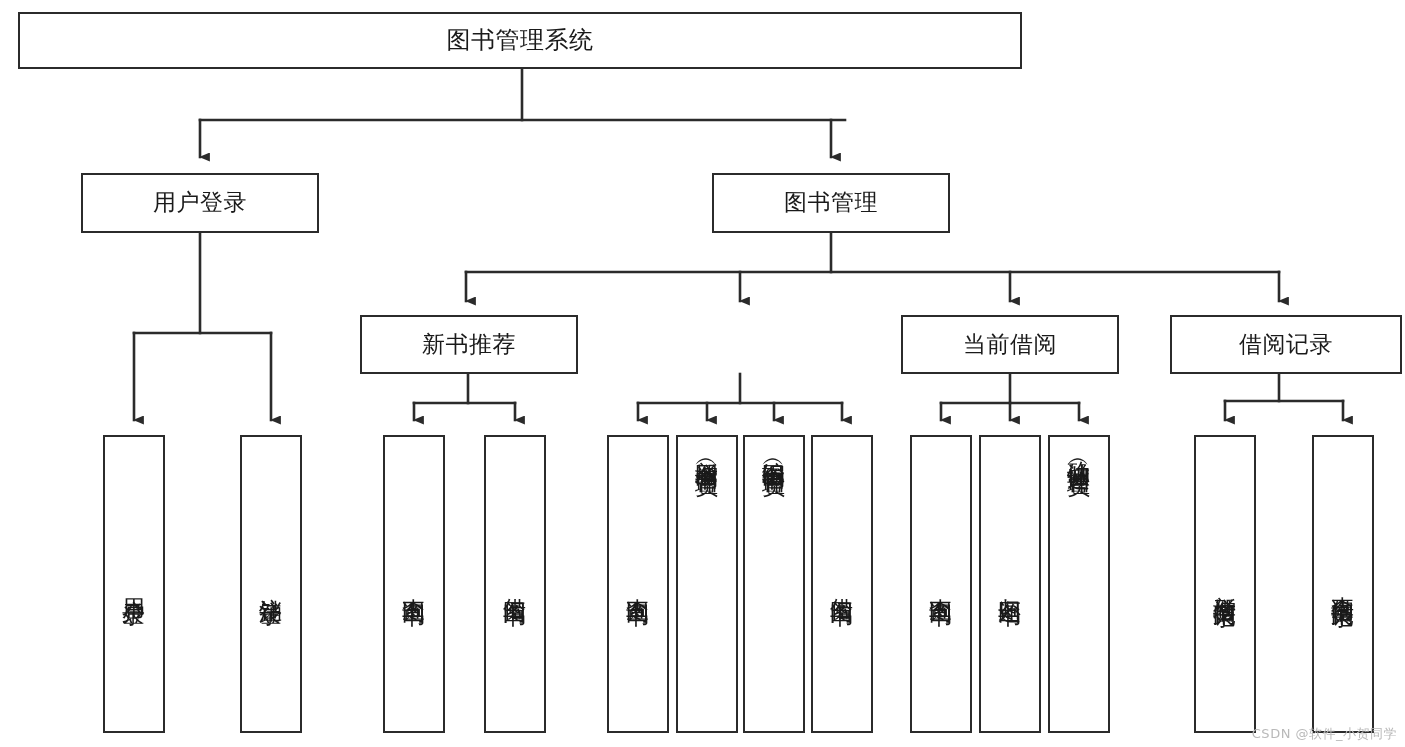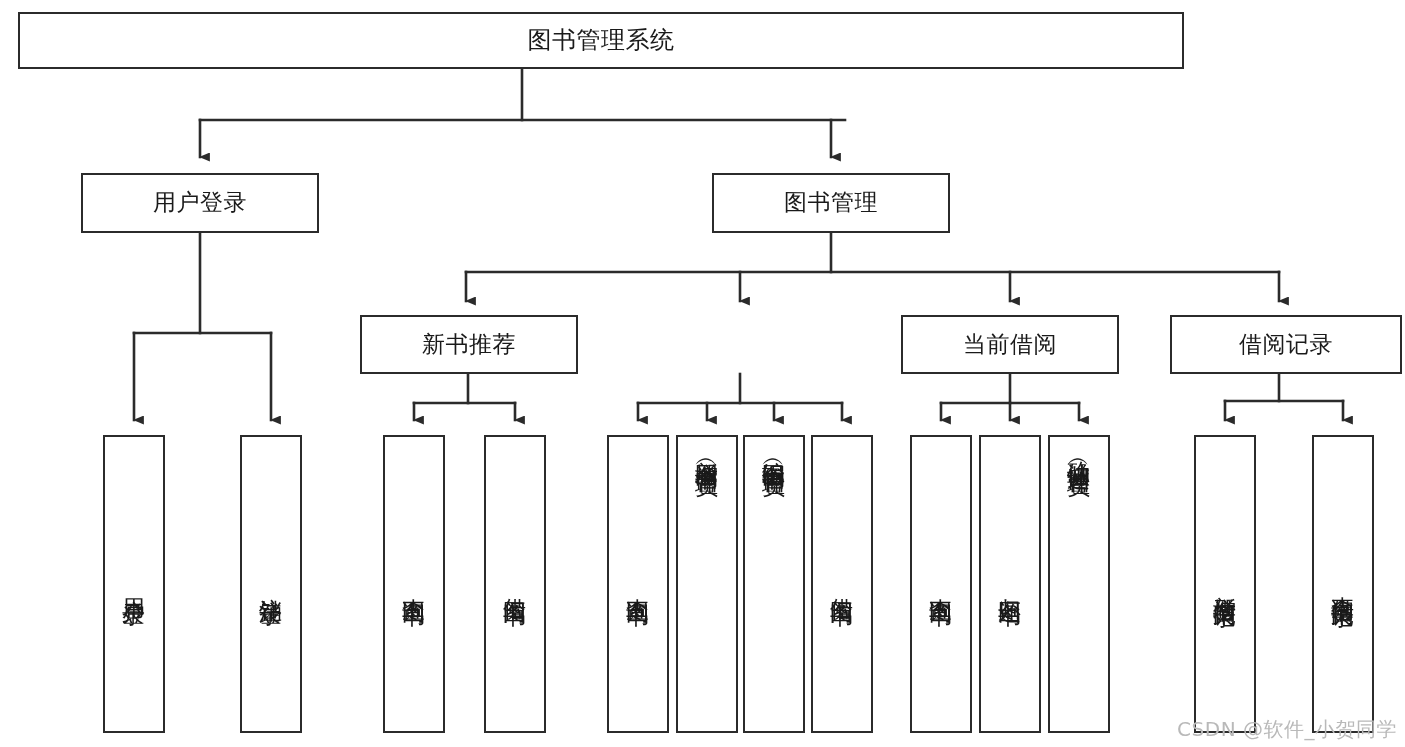--- a/index.html
+++ b/index.html
@@ -65,21 +65,21 @@
     white-space: nowrap;
   }
   .node-v.center-v {
     align-items: center;
     padding-top: 0;
   }
   #watermark {
     position: absolute;
     right: 8px;
     bottom: 4px;
-    font-size: 20px;
+    font-size: 13px;
     color: #b9b9b9;
     letter-spacing: 0.5px;
     user-select: none;
     white-space: nowrap;
   }
 </style>
 </head>
 <body>
 
 <div id="diagram-canvas">
@@ -127,21 +127,21 @@
       <path d="M 1010 403 L 1010 420" marker-end="url(#arrow)"></path>
       <path d="M 1079 403 L 1079 420" marker-end="url(#arrow)"></path>
 
       <path d="M 1279 374 L 1279 401"></path>
       <path d="M 1225 401 L 1343 401"></path>
       <path d="M 1225 401 L 1225 420" marker-end="url(#arrow)"></path>
       <path d="M 1343 401 L 1343 420" marker-end="url(#arrow)"></path>
     </g>
   </svg>
 
-  <div class="node node-h node-root" style="left:18px; top:12px; width:1166px; height:57px;">
+  <div class="node node-h node-root" style="left:18px; top:12px; width:1004px; height:57px;">
     <span class="node-label">图书管理系统</span>
   </div>
 
   <div class="node node-h" style="left:81px; top:173px; width:238px; height:60px;">
     <span class="node-label">用户登录</span>
   </div>
 
   <div class="node node-h" style="left:360px; top:315px; width:218px; height:59px;">
     <span class="node-label">新书推荐</span>
   </div>

